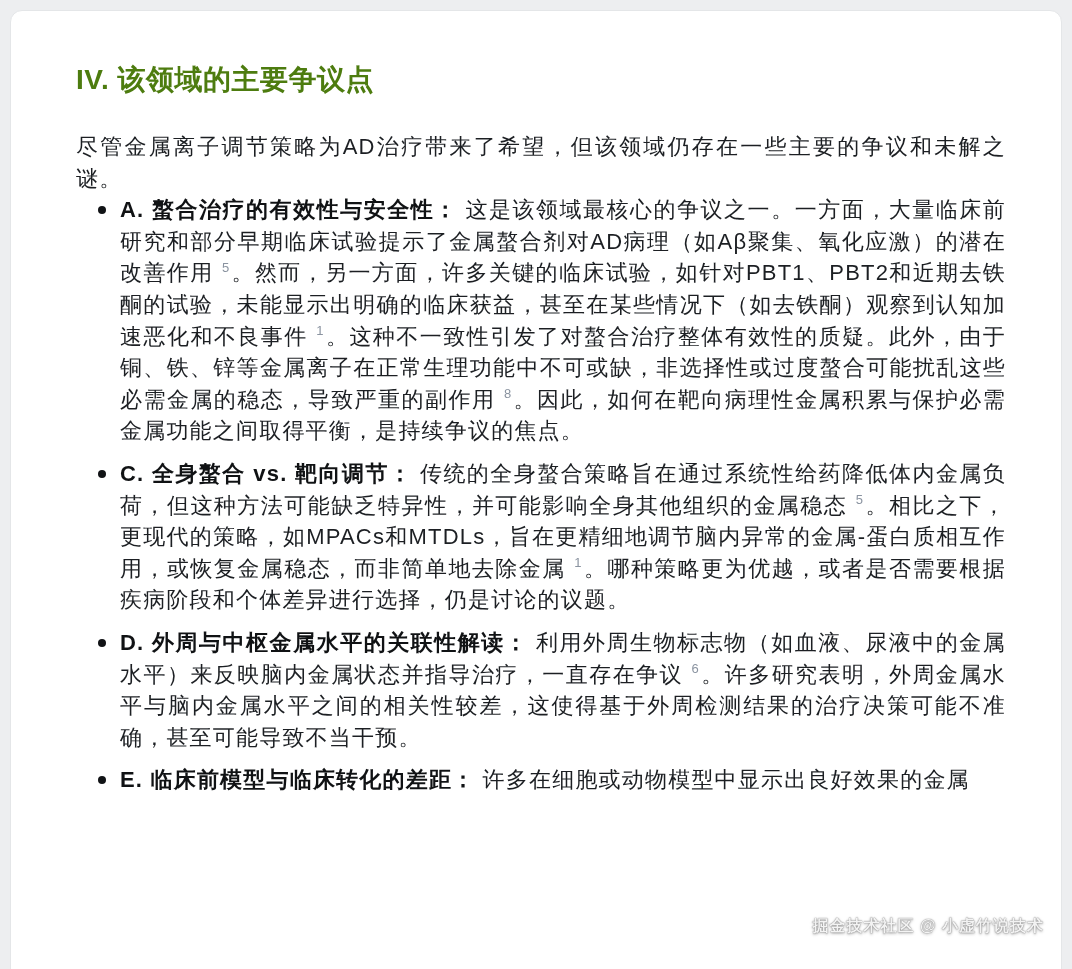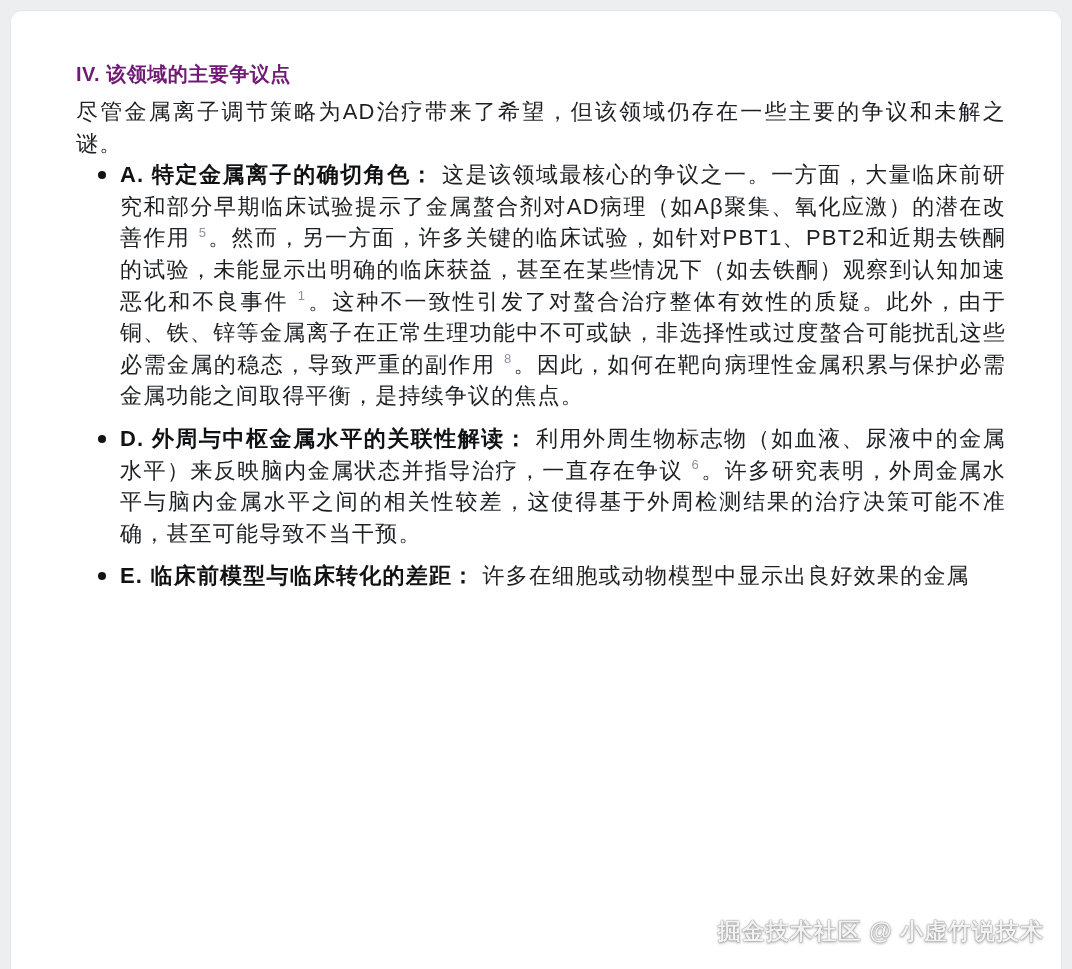--- a/index.html
+++ b/index.html
@@ -13,25 +13,25 @@
     position: absolute;
     left: 10px; top: 10px;
     width: 1052px;
     min-height: 1100px;
     background: #ffffff;
     border: 1px solid #e4e6e8;
     border-radius: 12px;
     padding: 50px 55px 40px 65px;
   }
   .heading {
-    font-size: 20px;
+    font-size: 28px;
     font-weight: 700;
-    color: #701a75;
+    color: #4d7c0f;
     letter-spacing: 0.5px;
-    margin-bottom: 8px;
+    margin-bottom: 32px;
   }
   .body-text {
     font-size: 22px;
     line-height: 31.6px;
     letter-spacing: 1.2px;
     color: #1c1f23;
     text-align: justify;
   }
   .intro { }
   ul.bullets {
@@ -60,35 +60,36 @@
     color: #8a93a0;
     vertical-align: super;
     line-height: 0;
     padding: 0 1px;
     cursor: pointer;
   }
   .watermark {
     position: absolute;
     top: 916px;
     right: 28px;
-    font-size: 23px;
+    font-size: 16px;
     font-weight: 600;
     letter-spacing: 1px;
     color: rgba(255,255,255,0.93);
     text-shadow: 0 0 1px rgba(60,60,60,0.9), 0 1px 3px rgba(0,0,0,0.35);
     white-space: nowrap;
     pointer-events: none;
   }
 </style>
 </head>
 <body>
 
 <div class="card">
   <h2 class="heading">IV. 该领域的主要争议点</h2>
   <p class="body-text intro">尽管金属离子调节策略为AD治疗带来了希望，但该领域仍存在一些主要的争议和未解之谜。</p>
   <ul class="bullets body-text">
-      <li><strong>A. 特定金属离子的确切角色：</strong> 这是该领域最核心的争议之一。一方面，大量临床前研究和部分早期临床试验提示了金属螯合剂对AD病理（如Aβ聚集、氧化应激）的潜在改善作用 <sup>5</sup>。然而，另一方面，许多关键的临床试验，如针对PBT1、PBT2和近期去铁酮的试验，未能显示出明确的临床获益，甚至在某些情况下（如去铁酮）观察到认知加速恶化和不良事件 <sup>1</sup>。这种不一致性引发了对螯合治疗整体有效性的质疑。此外，由于铜、铁、锌等金属离子在正常生理功能中不可或缺，非选择性或过度螯合可能扰乱这些必需金属的稳态，导致严重的副作用 <sup>8</sup>。因此，如何在靶向病理性金属积累与保护必需金属功能之间取得平衡，是持续争议的焦点。</li>
+      <li><strong>A. 螯合治疗的有效性与安全性：</strong> 这是该领域最核心的争议之一。一方面，大量临床前研究和部分早期临床试验提示了金属螯合剂对AD病理（如Aβ聚集、氧化应激）的潜在改善作用 <sup>5</sup>。然而，另一方面，许多关键的临床试验，如针对PBT1、PBT2和近期去铁酮的试验，未能显示出明确的临床获益，甚至在某些情况下（如去铁酮）观察到认知加速恶化和不良事件 <sup>1</sup>。这种不一致性引发了对螯合治疗整体有效性的质疑。此外，由于铜、铁、锌等金属离子在正常生理功能中不可或缺，非选择性或过度螯合可能扰乱这些必需金属的稳态，导致严重的副作用 <sup>8</sup>。因此，如何在靶向病理性金属积累与保护必需金属功能之间取得平衡，是持续争议的焦点。</li>
+      <li><strong>C. 全身螯合 vs. 靶向调节：</strong> 传统的全身螯合策略旨在通过系统性给药降低体内金属负荷，但这种方法可能缺乏特异性，并可能影响全身其他组织的金属稳态 <sup>5</sup>。相比之下，更现代的策略，如MPACs和MTDLs，旨在更精细地调节脑内异常的金属-蛋白质相互作用，或恢复金属稳态，而非简单地去除金属 <sup>1</sup>。哪种策略更为优越，或者是否需要根据疾病阶段和个体差异进行选择，仍是讨论的议题。</li>
       <li><strong>D. 外周与中枢金属水平的关联性解读：</strong> 利用外周生物标志物（如血液、尿液中的金属水平）来反映脑内金属状态并指导治疗，一直存在争议 <sup>6</sup>。许多研究表明，外周金属水平与脑内金属水平之间的相关性较差，这使得基于外周检测结果的治疗决策可能不准确，甚至可能导致不当干预。</li>
       <li><strong>E. 临床前模型与临床转化的差距：</strong> 许多在细胞或动物模型中显示出良好效果的金属</li>
     </ul>
 </div>
 
 <div class="watermark">掘金技术社区 @ 小虚竹说技术</div>
 
 </body></html>

